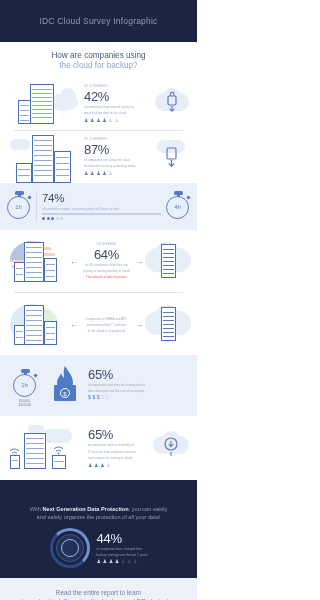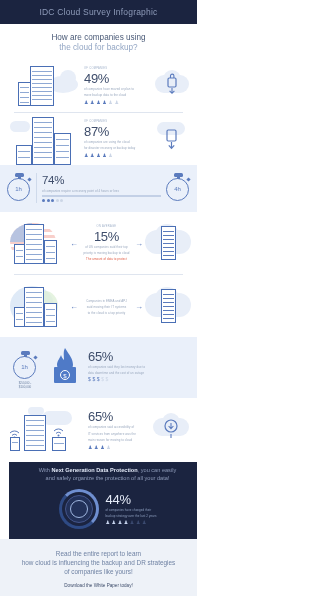--- a/index.html
+++ b/index.html
@@ -10,21 +10,21 @@
     -webkit-font-smoothing:antialiased;
   }
   .page{position:relative;width:197px;height:600px;background:#fff;}
 
   
   .band{position:relative;width:100%;box-sizing:border-box;}
   .center{text-align:center;}
   .hr{height:1px;background:#dfe5ef;margin:0 14px;}
 
   
-  .header{height:24px;background:#1b2440;display:flex;align-items:center;justify-content:center;}
+  .header{height:42px;background:#1b2440;display:flex;align-items:center;justify-content:center;}
   .header-title{color:#8d9ab8;font-size:8.5px;letter-spacing:.2px;font-weight:400;}
 
   
   .intro{padding:9px 10px 7px;background:#fff;}
   .intro-l1{color:#4a5a77;font-size:8.2px;line-height:10px;}
   .intro-l2{color:#93a6c4;font-size:8.2px;line-height:10px;}
 
   
   .statrow{display:flex;align-items:center;padding:4px 8px;box-sizing:border-box;}
   .sr-art{flex:0 0 72px;height:44px;position:relative;}
@@ -63,21 +63,21 @@
   
   .bar{height:1.4px;background:#5b7bbd;margin-top:2px;}
   .bar.lite{background:#c3d0e6;}
 
   
   .bld{position:absolute;background:#fff;border:1.1px solid #4a6fb5;box-sizing:border-box;}
   .bld i{position:absolute;left:1px;right:1px;height:1px;background:#8fa9d4;display:block;}
   .cloudshape{position:absolute;border-radius:50%;background:#e8eef8;}
 
   
-  .dark{background:#1b2440;padding:4px 10px 10px;box-sizing:border-box;margin-left:9px;}
+  .dark{background:#1b2440;padding:25px 10px 10px;box-sizing:border-box;}
   .dark-line{font-size:5.6px;line-height:8px;color:#8d9ab8;text-align:center;}
   .dark-line b{color:#dfe6f4;font-weight:700;}
 
   .ring{position:relative;width:40px;height:40px;}
   .ring .r1{position:absolute;inset:0;border-radius:50%;border:3px solid #2e4a84;border-right-color:#6f8fd0;border-top-color:#6f8fd0;box-sizing:border-box;}
   .ring .r2{position:absolute;inset:6px;border-radius:50%;background:#223159;border:1px solid #44558a;box-sizing:border-box;}
   .ring .r3{position:absolute;inset:11px;border-radius:50%;border:1.4px solid #9fb6e0;box-sizing:border-box;}
 
   
   .footer{background:#eef2f8;padding:10px 10px 8px;box-sizing:border-box;}
@@ -120,21 +120,21 @@
       </div>
       <div class="bld" style="left:10px;top:18px;width:13px;height:24px;">
         <i style="top:4px"></i>
           <i style="top:9px"></i>
           <i style="top:14px"></i>
           <i style="top:19px"></i>
       </div>
     </div>
     <div class="sr-txt">
       <div class="kicker">OF COMPANIES</div>
-      <div class="pct">49%</div>
+      <div class="pct">42%</div>
       <div class="desc">of companies have moved or plan to</div>
       <div class="desc">move backup data to the cloud</div>
       <div class="strip">
         <span class="glyph">♟</span>
         <span class="glyph">♟</span>
         <span class="glyph">♟</span>
         <span class="glyph">♟</span>
         <span class="glyph off">♟</span>
         <span class="glyph off">♟</span>
       </div>
@@ -255,21 +255,21 @@
       </div>
       <div class="bld" style="left:38px;top:20px;width:13px;height:24px;">
         <i style="top:5px"></i>
           <i style="top:11px"></i>
           <i style="top:17px"></i>
       </div>
     </div>
     <div style="flex:0 0 12px;text-align:center;color:#5b7bbd;font-size:8px;">←</div>
     <div style="flex:1 1 auto;text-align:center;">
       <div class="kicker">ON AVERAGE</div>
-      <div class="pct">15%</div>
+      <div class="pct">64%</div>
       <div class="desc">of US companies said their top</div>
       <div class="desc">priority is moving backup to cloud</div>
       <div class="desc red">The amount of data to protect</div>
     </div>
     <div style="flex:0 0 12px;text-align:center;color:#5b7bbd;font-size:8px;">→</div>
     <div style="flex:0 0 46px;height:46px;position:relative;">
       <div class="cloudshape" style="left:0px;top:10px;width:46px;height:24px;border-radius:12px;"></div>
       <div class="cloudshape" style="left:10px;top:4px;width:24px;height:22px;"></div>
       <div class="bld" style="left:16px;top:6px;width:15px;height:34px;background:#fff;">
         <i style="top:4px;background:#5b7bbd"></i>

